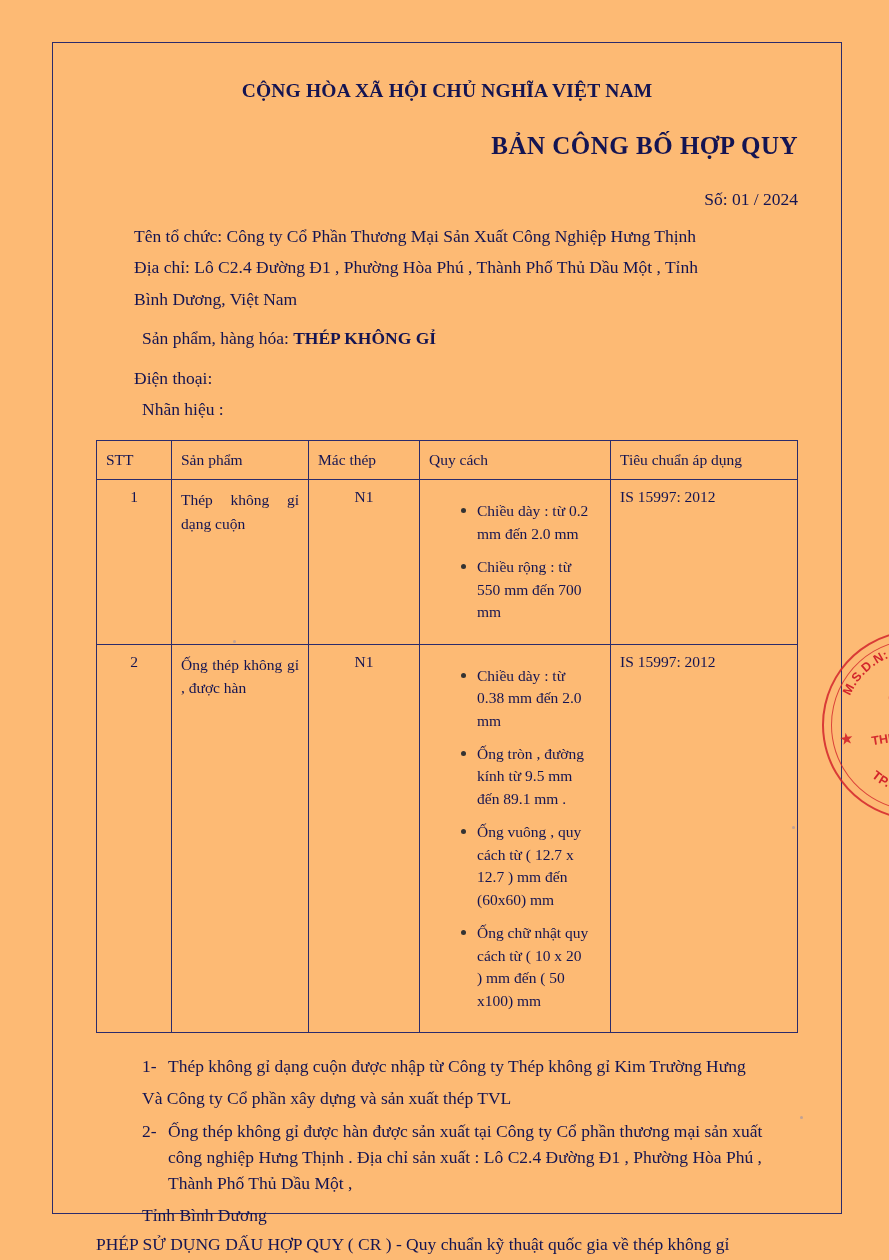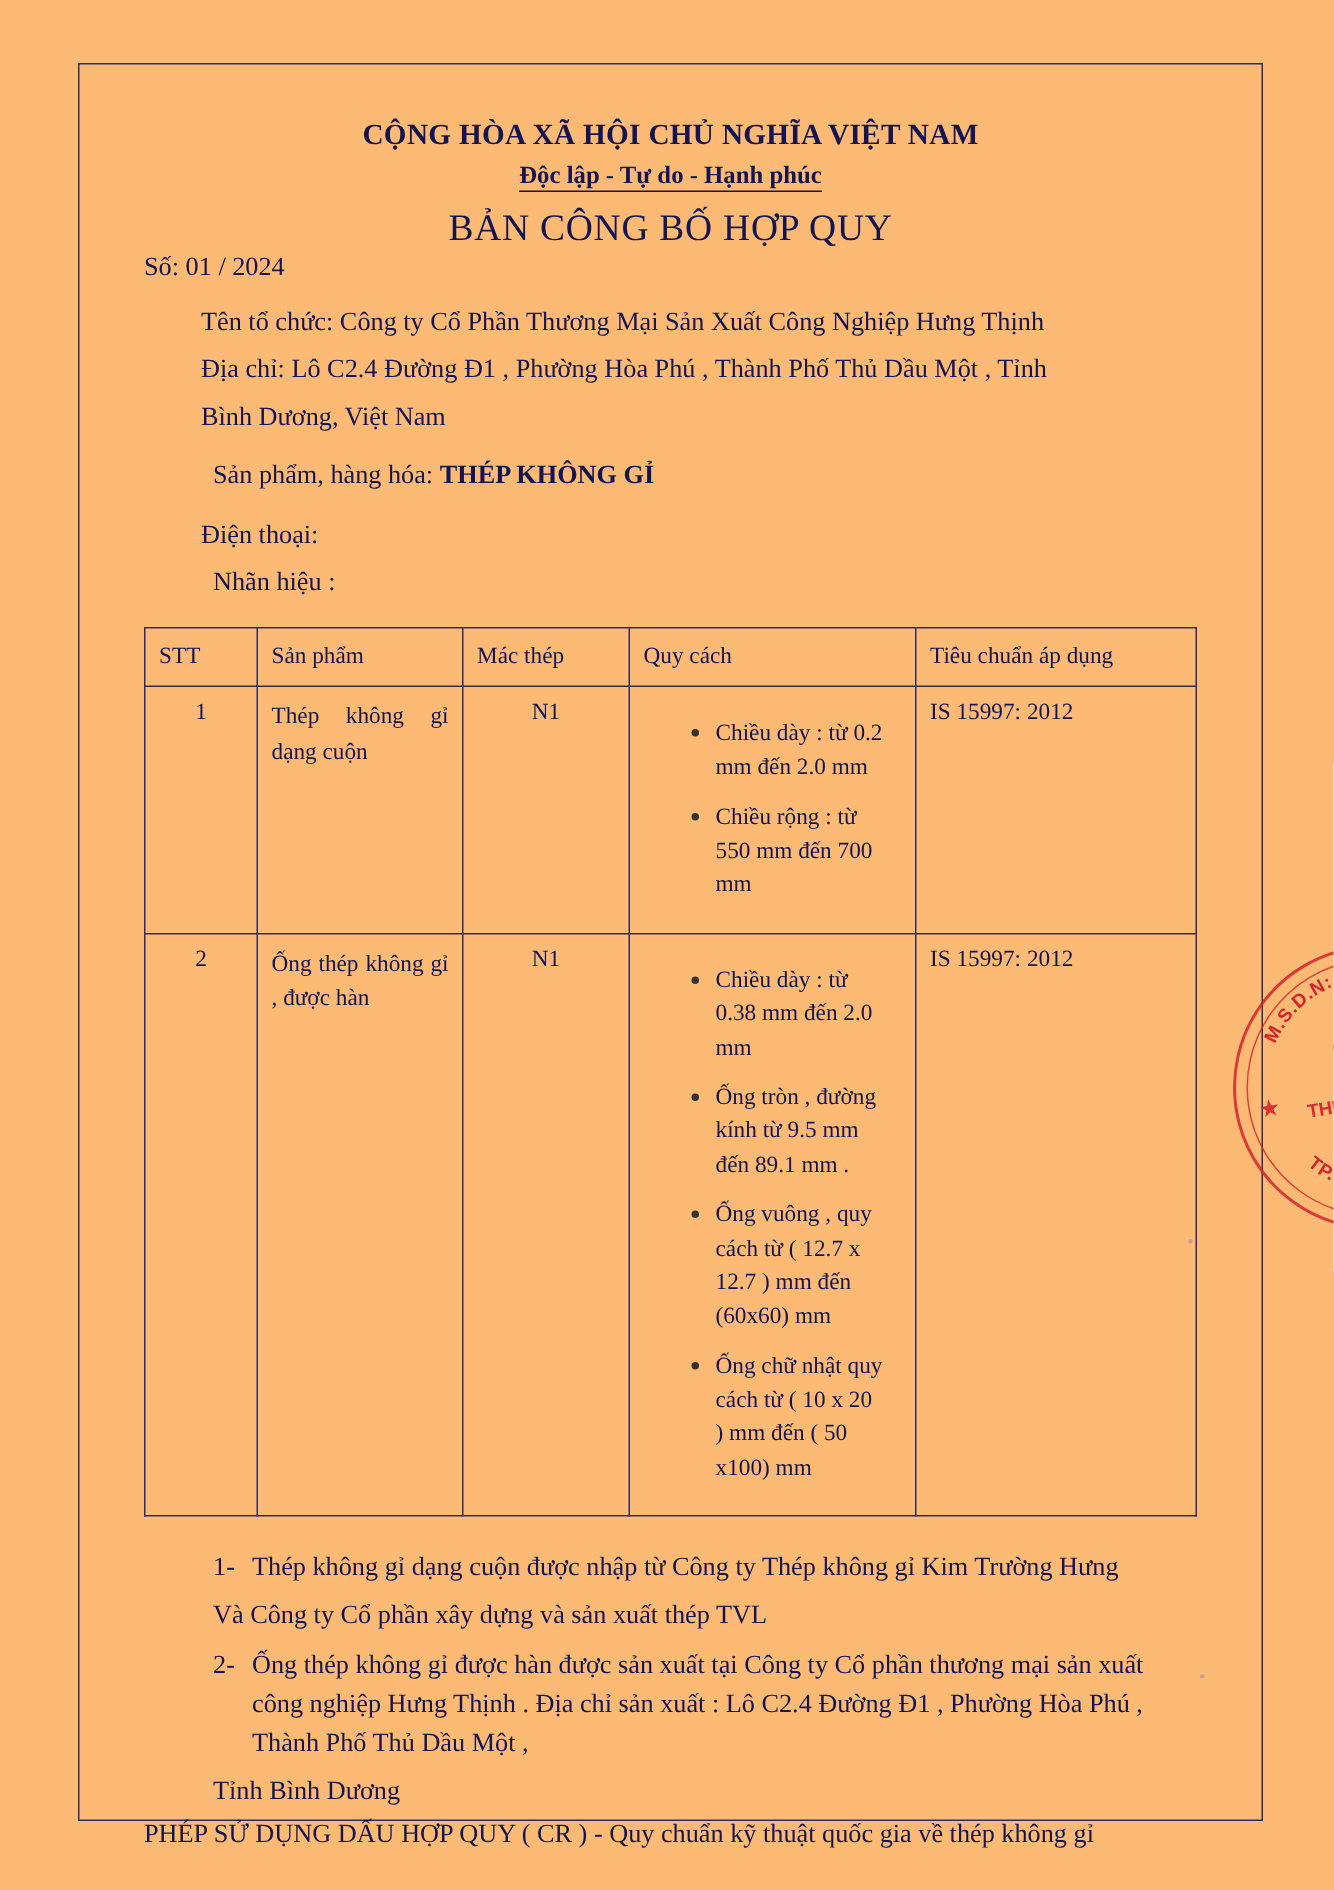--- a/index.html
+++ b/index.html
@@ -56,32 +56,32 @@
     font-weight: bold;
     font-size: 16.5px;
     color: #141452;
     margin-top: 5px;
   }
   .nat-sub span.u {
     border-bottom: 1.3px solid #141452;
     padding-bottom: 1px;
   }
   .doc-title {
-    text-align: center;
-    font-weight: normal;
+    text-align: right;
+    font-weight: bold;
     font-size: 25px;
     color: #141452;
-    margin-top: 12px;
+    margin-top: 30px;
     letter-spacing: 0.5px;
   }
   .doc-number {
-    text-align: left;
-    font-size: 17.5px;
-    color: #141452;
-    margin-top: 0;
+    text-align: right;
+    font-size: 17.5px;
+    color: #141452;
+    margin-top: 29px;
   }
 
   
   .para {
     font-size: 17.5px;
     color: #141452;
     line-height: 1.45;
     margin-top: 14px;
   }
   .para.indent1 { padding-left: 38px; }
@@ -266,21 +266,20 @@
 
   <div class="doc-frame"></div>
 
   <div class="speck" style="left:233px;top:640px;width:3px;height:3px;"></div>
   <div class="speck" style="left:792px;top:826px;width:3px;height:3px;"></div>
   <div class="speck" style="left:800px;top:1116px;width:3px;height:3px;"></div>
 
   <div class="doc-inner">
 
     <div class="nat-title">CỘNG HÒA XÃ HỘI CHỦ NGHĨA VIỆT NAM</div>
-    <div class="nat-sub"><span class="u">Độc lập - Tự do - Hạnh phúc</span></div>
 
     <div class="doc-title">BẢN CÔNG BỐ HỢP QUY</div>
     <div class="doc-number">Số: 01 / 2024</div>
 
     <div class="para indent1">
       <span>Tên tổ chức:</span>
       <span>Công ty Cổ Phần Thương Mại Sản Xuất Công Nghiệp Hưng Thịnh</span>
     </div>
 
     <div class="para indent1 tight">

